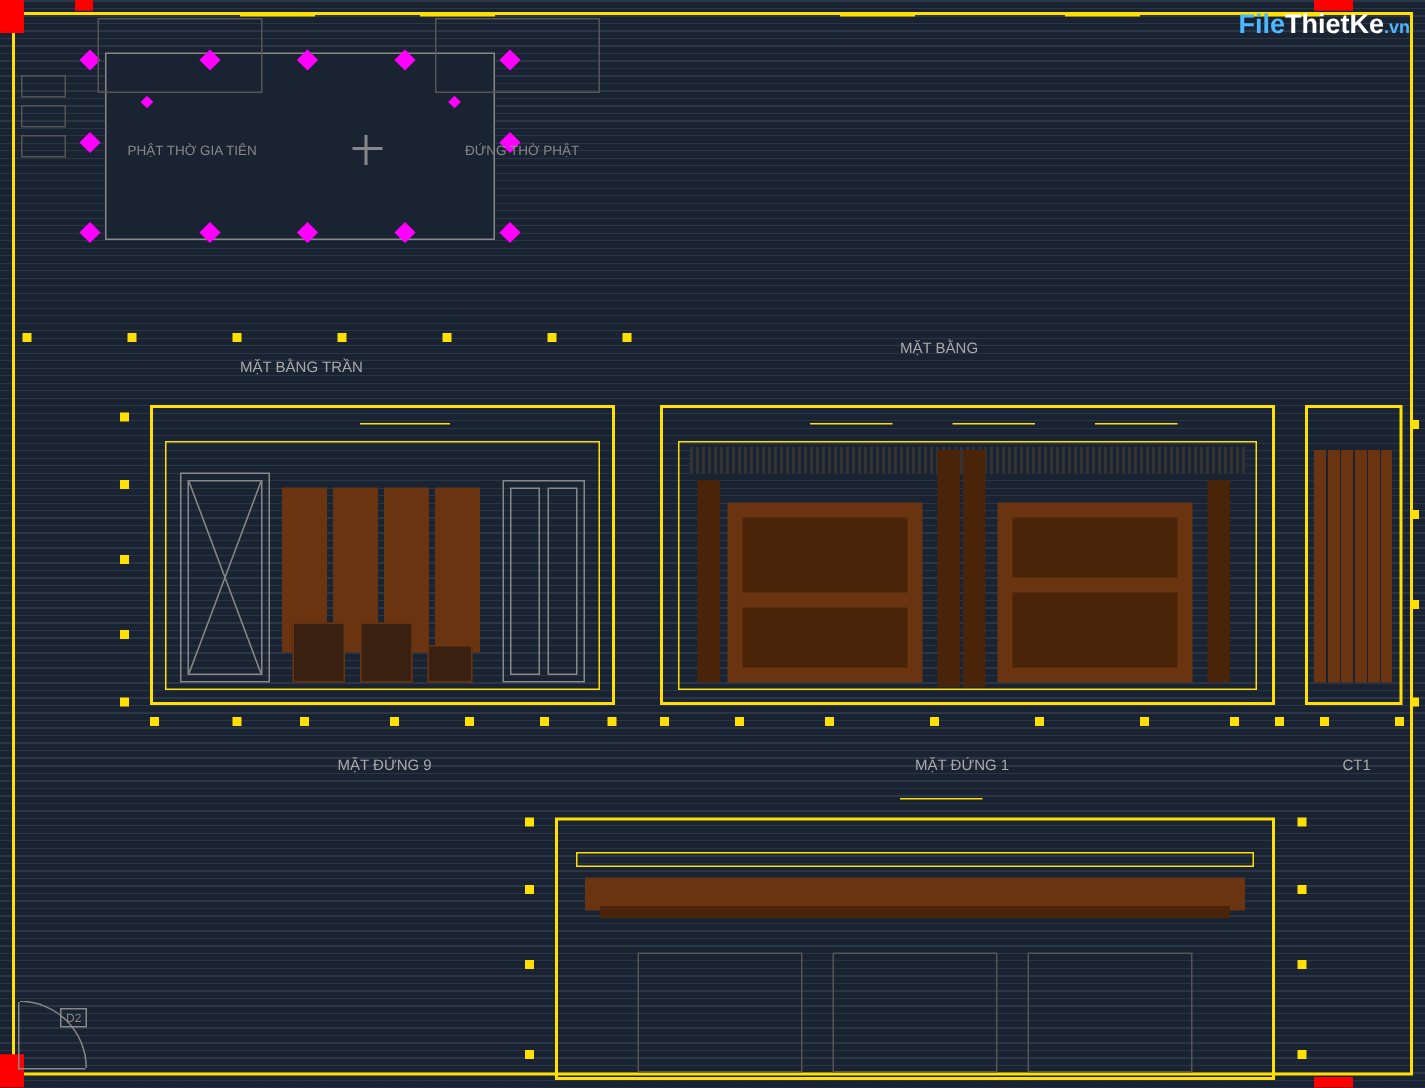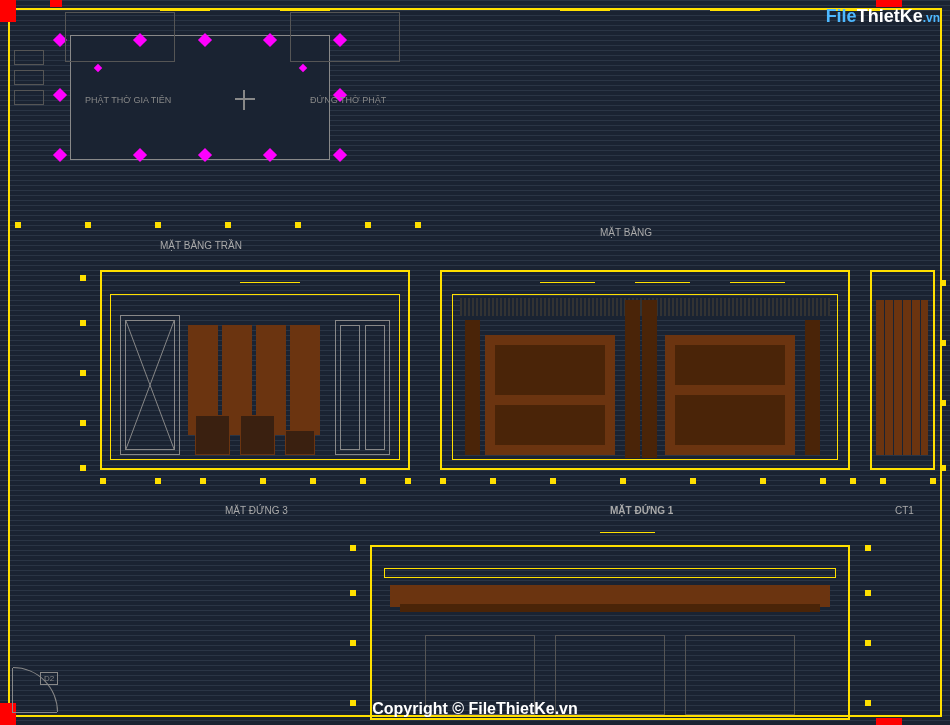--- a/index.html
+++ b/index.html
@@ -308,21 +308,21 @@
   <div class="dim-tick" style="left:80px; top:465px;"></div>
 
   <div class="dim-tick" style="left:100px; top:478px;"></div>
   <div class="dim-tick" style="left:155px; top:478px;"></div>
   <div class="dim-tick" style="left:200px; top:478px;"></div>
   <div class="dim-tick" style="left:260px; top:478px;"></div>
   <div class="dim-tick" style="left:310px; top:478px;"></div>
   <div class="dim-tick" style="left:360px; top:478px;"></div>
   <div class="dim-tick" style="left:405px; top:478px;"></div>
 
-  <div class="drawing-label" style="left:225px; top:505px;">MẶT ĐỨNG 3</div>
+  <div class="drawing-label" style="left:225px; top:505px;">MẶT ĐỨNG 9</div>
 
   <div class="elevation-1">
     <div class="elev-outline" style="left:0; top:0; width:410px; height:200px;"></div>
     <div class="elev-outline" style="left:12px; top:24px; width:386px; height:166px; border-width:1px;"></div>
 
     <div class="texture-top" style="left:20px; top:28px; width:370px; height:18px;"></div>
 
     <div class="brown-panel dark-brown" style="left:25px; top:50px; width:15px; height:135px;"></div>
     <div class="brown-panel" style="left:45px; top:65px; width:130px; height:120px;">
       <div style="position:absolute;left:10px;top:10px;right:10px;height:50px;background:#4a2408;"></div>
@@ -343,21 +343,21 @@
 
   <div class="dim-tick" style="left:440px; top:478px;"></div>
   <div class="dim-tick" style="left:490px; top:478px;"></div>
   <div class="dim-tick" style="left:550px; top:478px;"></div>
   <div class="dim-tick" style="left:620px; top:478px;"></div>
   <div class="dim-tick" style="left:690px; top:478px;"></div>
   <div class="dim-tick" style="left:760px; top:478px;"></div>
   <div class="dim-tick" style="left:820px; top:478px;"></div>
   <div class="dim-tick" style="left:850px; top:478px;"></div>
 
-  <div class="drawing-label" style="left:610px; top:505px;font-weight:bold;">MẶT ĐỨNG 1</div>
+  <div class="drawing-label" style="left:610px; top:505px;">MẶT ĐỨNG 1</div>
 
   <div class="ct1">
     <div class="elev-outline" style="left:0; top:0; width:65px; height:200px;"></div>
     <div class="brick-hatch" style="left:6px; top:30px; width:52px; height:155px;"></div>
   </div>
   <div class="dim-tick" style="left:940px; top:280px;"></div>
   <div class="dim-tick" style="left:940px; top:340px;"></div>
   <div class="dim-tick" style="left:940px; top:400px;"></div>
   <div class="dim-tick" style="left:940px; top:465px;"></div>
   <div class="dim-tick" style="left:880px; top:478px;"></div>
@@ -381,15 +381,14 @@
 
   <div class="dim-tick" style="left:350px; top:545px;"></div>
   <div class="dim-tick" style="left:350px; top:590px;"></div>
   <div class="dim-tick" style="left:350px; top:640px;"></div>
   <div class="dim-tick" style="left:350px; top:700px;"></div>
   <div class="dim-tick" style="left:865px; top:545px;"></div>
   <div class="dim-tick" style="left:865px; top:590px;"></div>
   <div class="dim-tick" style="left:865px; top:640px;"></div>
   <div class="dim-tick" style="left:865px; top:700px;"></div>
 
-  <div class="watermark">Copyright © FileThietKe.vn</div>
 
 </div>
 
 </body></html>

